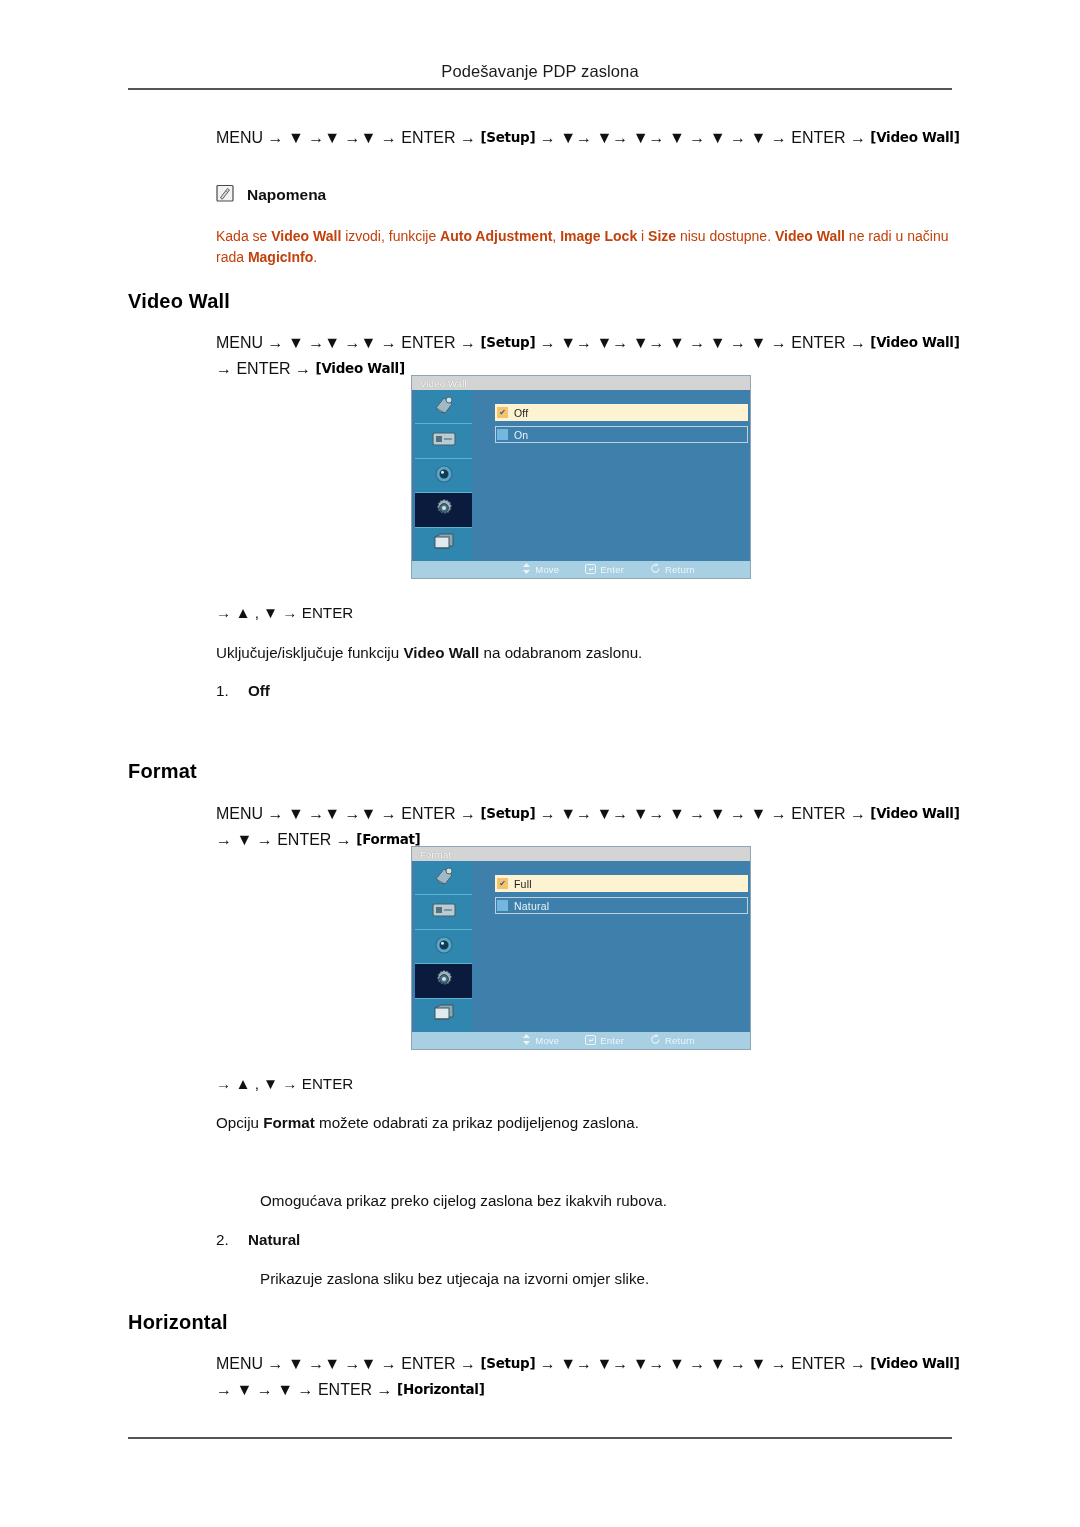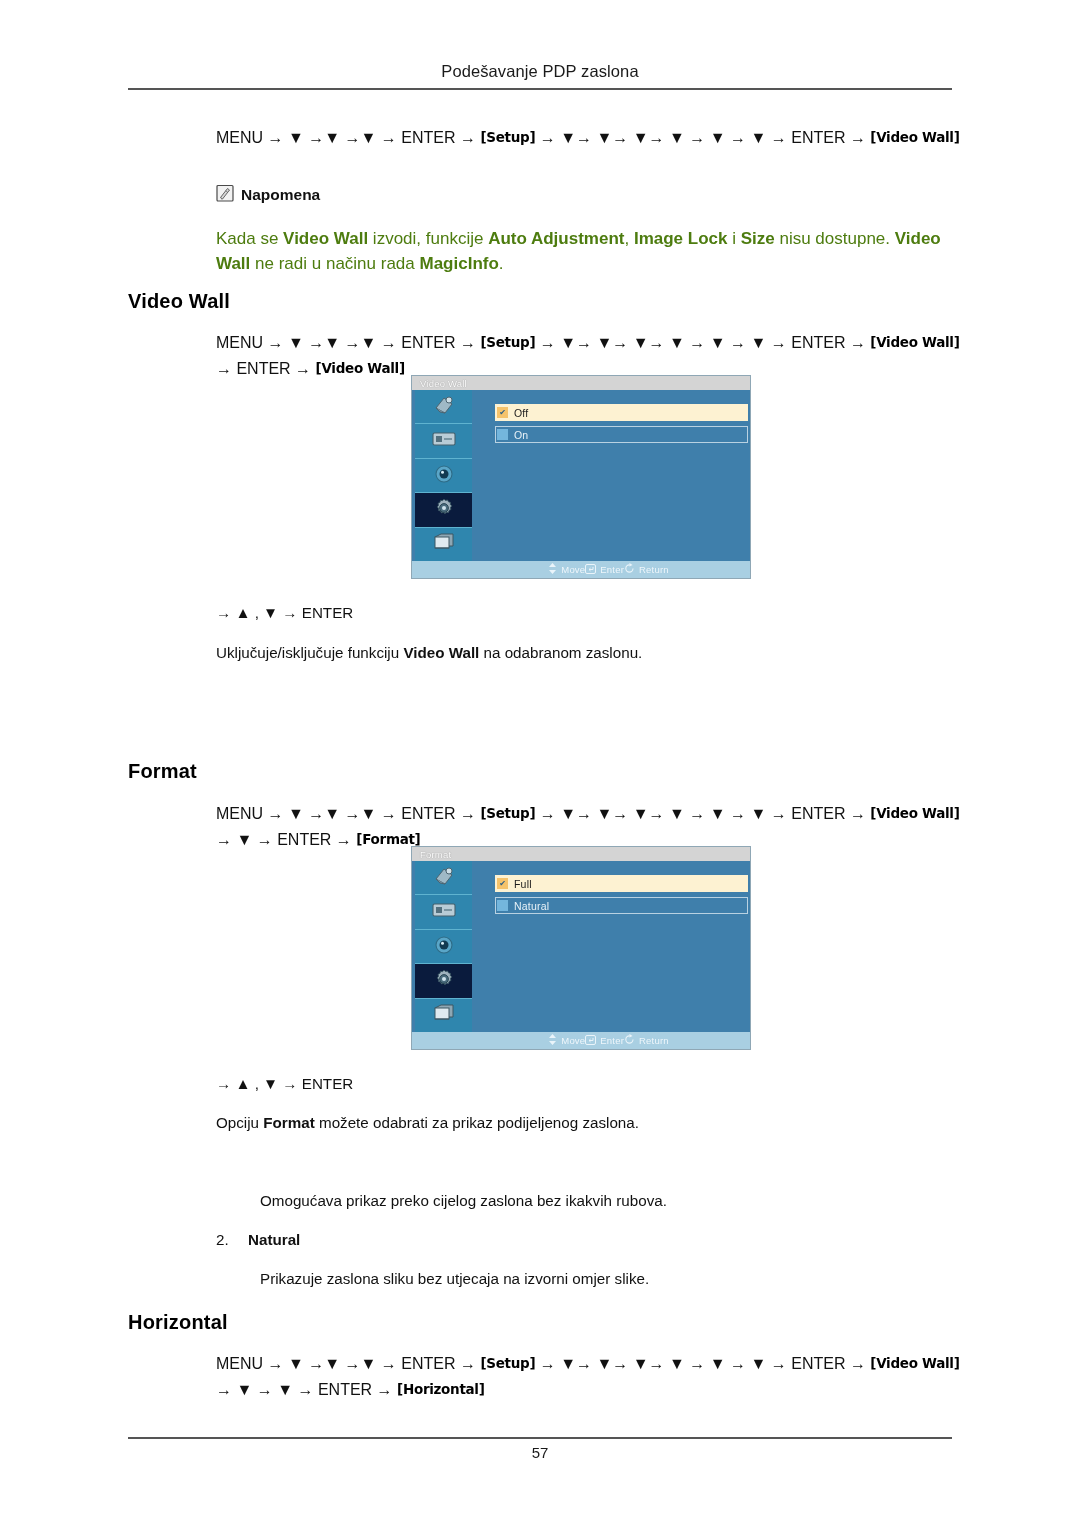--- a/index.html
+++ b/index.html
@@ -96,36 +96,36 @@
 
   
   .note-head {
     position: absolute;
     left: 216px;
     font-size: 15.5px;
     font-weight: bold;
     color: #111;
     display: flex;
     align-items: center;
-    gap: 6px;
+    gap: 12px;
   }
   .note-icon {
     display: inline-block;
     width: 19px;
     height: 19px;
     position: relative;
     top: -1px;
   }
   .note-body {
     position: absolute;
     left: 216px;
     width: 742px;
-    font-size: 17px;
+    font-size: 14px;
     line-height: 1.48;
-    color: #4d7c0f;
+    color: #c2410c;
   }
   .b { font-weight: bold; }
 
   
   .num-item {
     position: absolute;
     left: 216px;
     width: 740px;
     font-size: 15.2px;
     color: #111;
@@ -238,20 +238,21 @@
   .osd-label.dark { color: #1c1c1c; }
   .osd-label.light { color: #e8f2f8; }
   .osd-footer {
     position: absolute;
     left: 0; right: 0; bottom: 0;
     height: 17px;
     background: #a9cfe2;
     display: flex;
     align-items: center;
     justify-content: center;
+    gap: 26px;
     padding-left: 55px;
     box-sizing: border-box;
   }
   .osd-fitem {
     display: flex;
     align-items: center;
     gap: 4px;
     font-size: 9.5px;
     color: #eef6fb;
     letter-spacing: 0.2px;
@@ -389,20 +390,23 @@
       </span>
     </div>
   </div>
 
   <div class="block" style="top:602px;left:216px;">→ ▲ , ▼ → ENTER</div>
 
   <div class="block" style="top:642px;left:216px;width:740px;">
     <span>Uključuje/isključuje funkciju </span><span class="b">Video Wall</span><span> na odabranom zaslonu.</span>
   </div>
 
+  <div class="num-item" style="top:682px;">
+    <span class="idx">1.</span><span class="val">Off</span>
+  </div>
 
   <div class="sect-title" style="top:760px;left:128px;">Format</div>
 
   <div class="path" style="top:801px;">
     <span>MENU → ▼ →▼ →▼ → ENTER →</span>
     <span class="tag">[<span>Setup</span>]</span>
     <span>→ ▼→ ▼→ ▼→ ▼ → ▼ → ▼ → ENTER →</span>
     <span class="tag">[<span>Video Wall</span>]</span>
     <span>→ ▼ → ENTER →</span>
     <span class="tag">[<span>Format</span>]</span>
@@ -518,15 +522,14 @@
   <div class="path" style="top:1351px;">
     <span>MENU → ▼ →▼ →▼ → ENTER →</span>
     <span class="tag">[<span>Setup</span>]</span>
     <span>→ ▼→ ▼→ ▼→ ▼ → ▼ → ▼ → ENTER →</span>
     <span class="tag">[<span>Video Wall</span>]</span>
     <span>→ ▼ → ▼ → ENTER →</span>
     <span class="tag">[<span>Horizontal</span>]</span>
   </div>
 
   <div class="footer-rule"></div>
-  <div class="footer-page">57</div>
 
 </div>
 
 </body></html>

